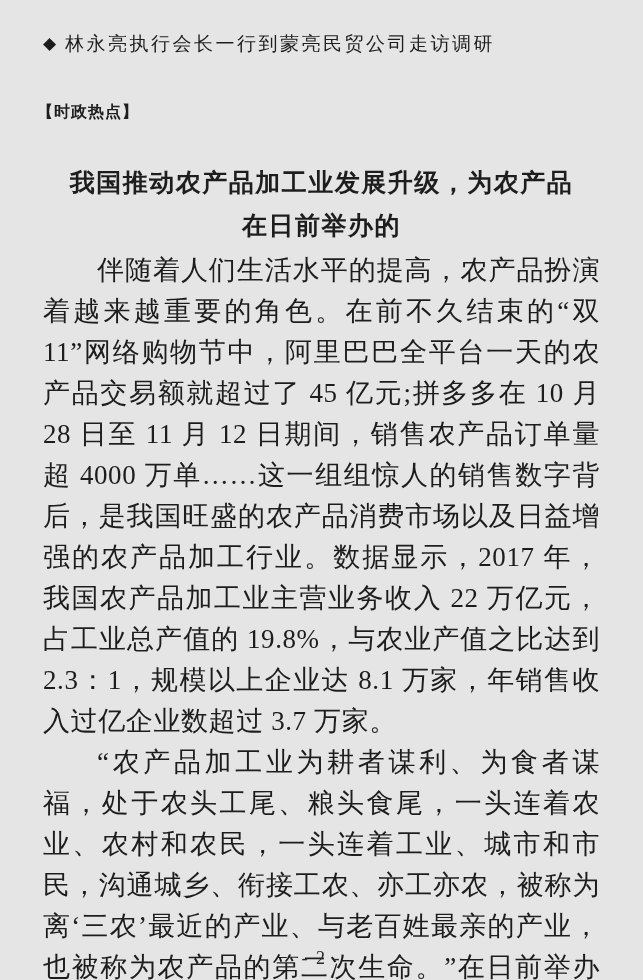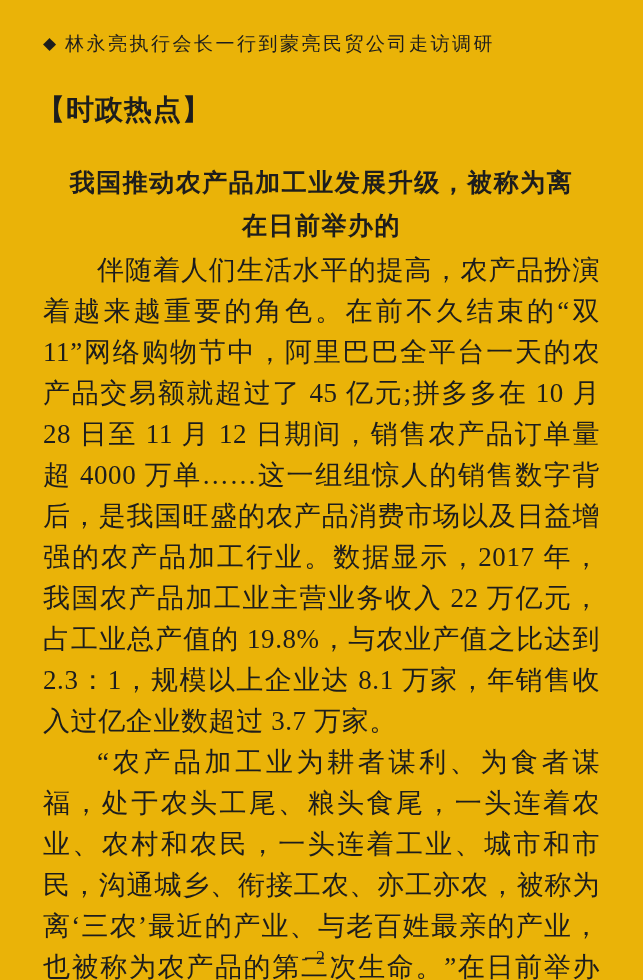--- a/index.html
+++ b/index.html
@@ -26,23 +26,23 @@
   }
   .diamond {
     display: inline-block;
     font-size: 17px;
     margin-right: 9px;
     letter-spacing: 0;
     transform: translateY(-1px);
   }
   .section-header {
     margin-top: 41px;
-    font-family: Liberation Mono, monospace;
+    font-family: Liberation Sans, sans-serif;
     font-weight: bold;
-    font-size: 28px;
+    font-size: 16px;
     line-height: 26px;
     letter-spacing: 1px;
     margin-left: -6px;
   }
   .article-title {
     margin: 36px 0 0 0;
     font-size: 25px;
     font-weight: bold;
     text-align: center;
     line-height: 43px;
@@ -65,30 +65,30 @@
     bottom: 11px;
     text-align: center;
     font-size: 18px;
     letter-spacing: 2px;
     color: #2a2a2a;
   }
 </style>
 </head>
 <body>
 
-<div class="page" style="background: #eab308; color: rgb(29, 29, 29);">
+<div class="page" style="background: #e5e5e5; color: rgb(29, 29, 29);">
 
   <div class="bullet-line">
     <span class="diamond">◆</span><span>林永亮执行会长一行到蒙亮民贸公司走访调研</span>
   </div>
 
   <div class="section-header">【时政热点】</div>
 
   <h1 class="article-title">
-    <span class="title-line">我国推动农产品加工业发展升级，被称为离</span>
+    <span class="title-line">我国推动农产品加工业发展升级，为农产品</span>
     <span class="title-line">在日前举办的</span>
   </h1>
 
   <div class="body-text">
     <p>伴随着人们生活水平的提高，农产品扮演着越来越重要的角色。在前不久结束的“双 11”网络购物节中，阿里巴巴全平台一天的农产品交易额就超过了 45 亿元;拼多多在 10 月 28 日至 11 月 12 日期间，销售农产品订单量超 4000 万单……这一组组惊人的销售数字背后，是我国旺盛的农产品消费市场以及日益增强的农产品加工行业。数据显示，2017 年，我国农产品加工业主营业务收入 22 万亿元，占工业总产值的 19.8%，与农业产值之比达到 2.3：1，规模以上企业达 8.1 万家，年销售收入过亿企业数超过 3.7 万家。</p>
     <p>“农产品加工业为耕者谋利、为食者谋福，处于农头工尾、粮头食尾，一头连着农业、农村和农民，一头连着工业、城市和市民，沟通城乡、衔接工农、亦工亦农，被称为离‘三农’最近的产业、与老百姓最亲的产业，也被称为农产品的第二次生命。”在日前举办的“全国农产品加工科技创新推广活动”上，农业农村部乡村产业发展司司长曾衍德说。</p>
     <p>国际发展的经验表明，人均 GDP 达到 5000 美元之后，健康性、营养性、便利性消费支出将大幅增加。2017 年，我</p>
   </div>
 
   <div class="page-footer">- 2 -</div>

